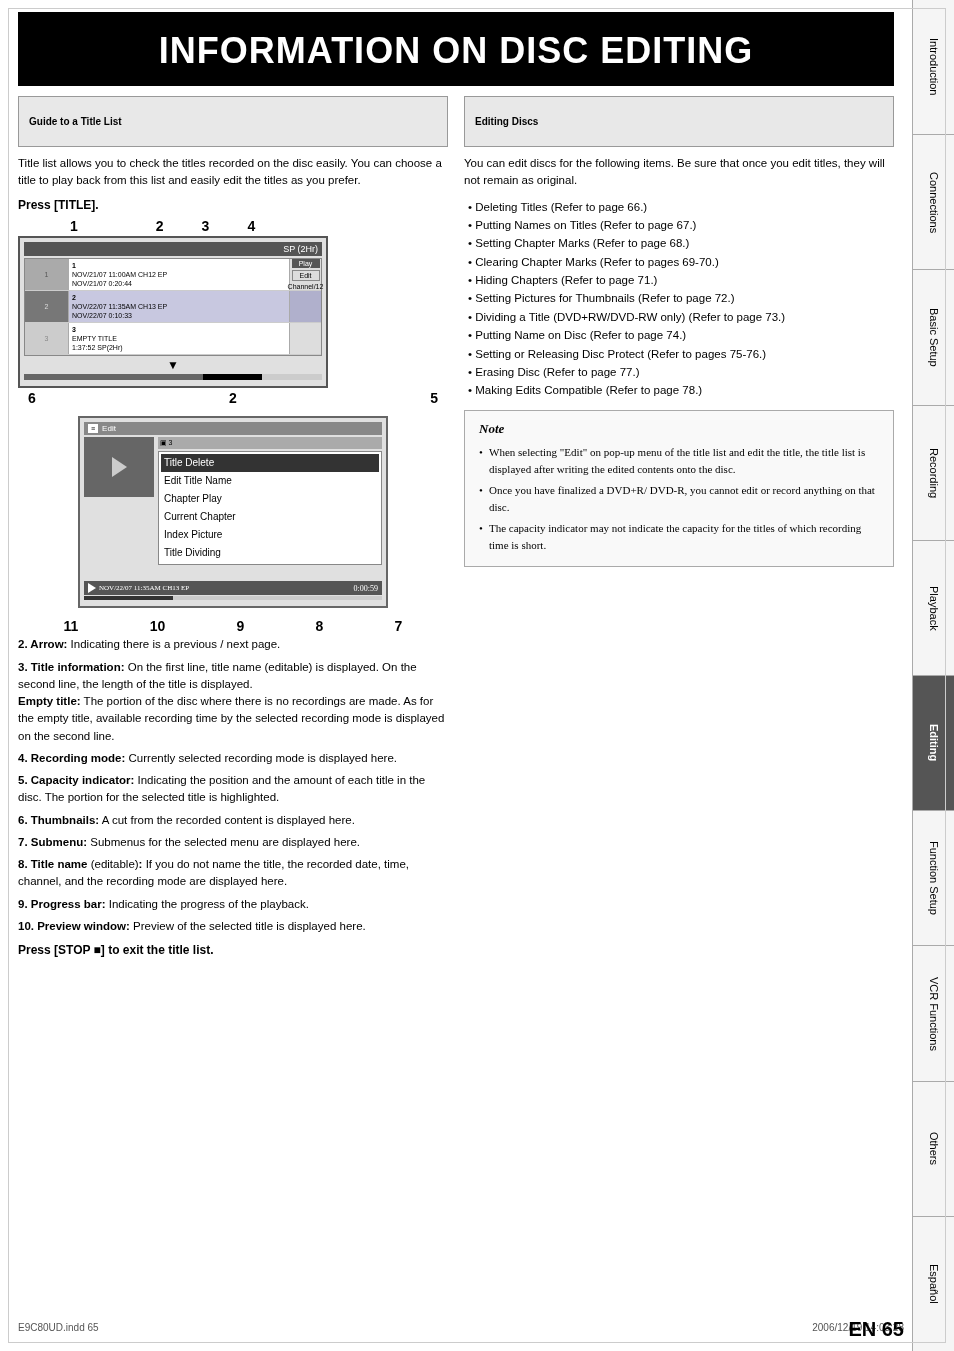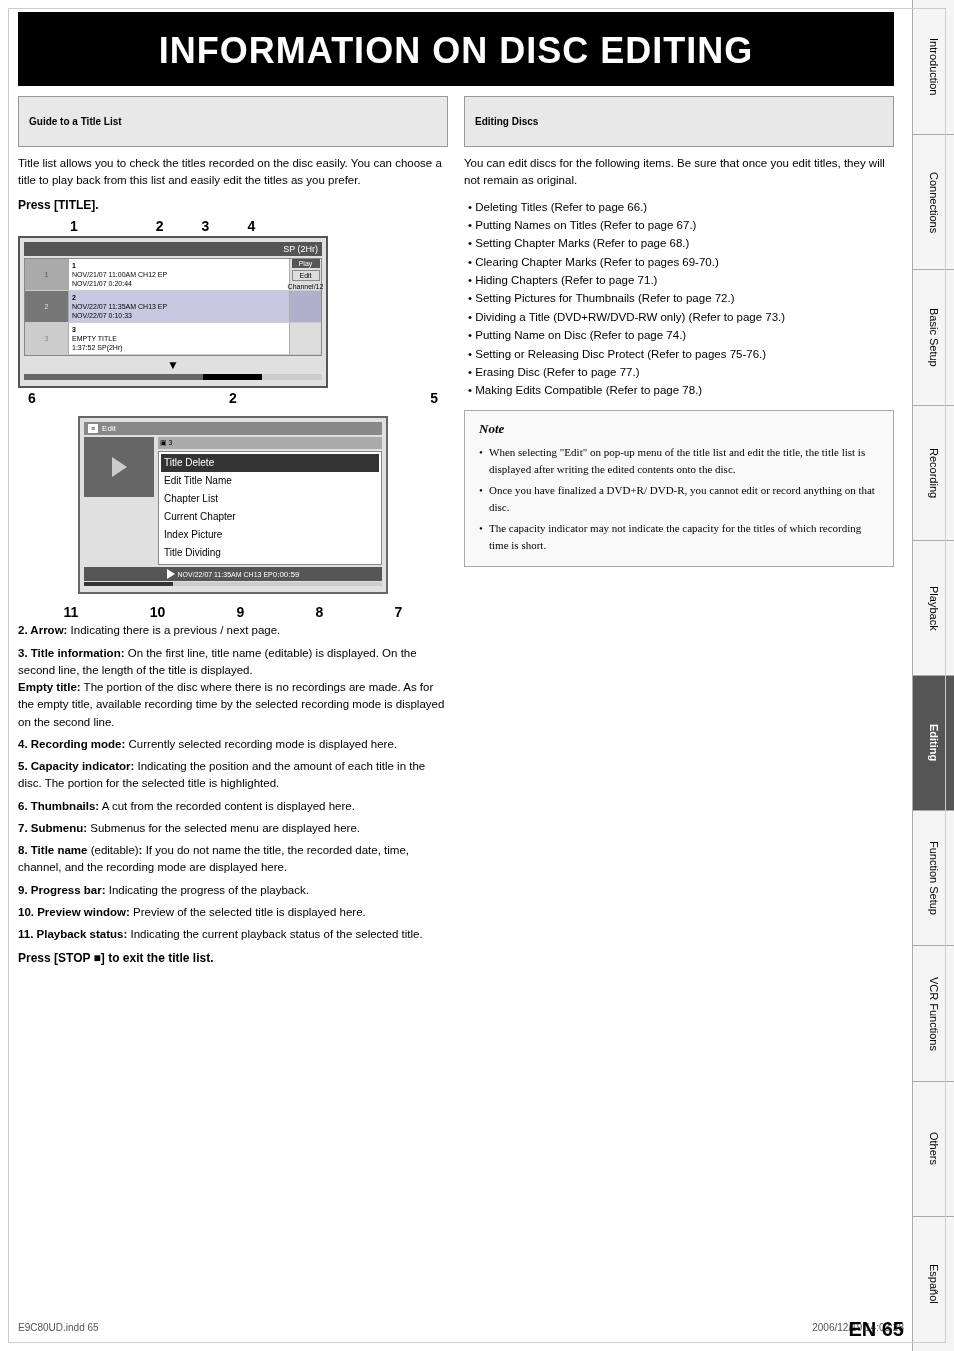--- a/index.html
+++ b/index.html
@@ -237,24 +237,25 @@
     }
     .submenu-menu-item.highlighted {
       background: #333;
       color: #fff;
     }
     .submenu-bottom-bar {
       background: #555;
       color: #fff;
       font-size: 7px;
       padding: 2px 4px;
-      margin-top: 2px;
-      display: flex;
-      justify-content: center;
+      margin-top: 16px;
+      display: flex;
+      justify-content: space-between;
       align-items: center;
+      font-family: Liberation Serif, serif;
     }
     .submenu-progress {
       height: 4px;
       background: #ccc;
       margin-top: 1px;
       margin-bottom: 2px;
     }
     .submenu-progress-fill {
       height: 100%;
       background: #333;
@@ -495,21 +496,21 @@
               <div class="submenu-preview">
                 <div style="width:0;height:0;border-top:10px solid transparent;border-bottom:10px solid transparent;border-left:15px solid #ccc;"></div>
               </div>
             </div>
 
             <div class="submenu-right">
               <div style="background:#aaa; padding:2px; font-size:7px; margin-bottom:2px;">▣ 3</div>
               <div class="submenu-menu-box">
                 <div class="submenu-menu-item highlighted">Title Delete</div>
                 <div class="submenu-menu-item">Edit Title Name</div>
-                <div class="submenu-menu-item">Chapter List</div>
+                <div class="submenu-menu-item">Chapter Play</div>
                 <div class="submenu-menu-item">Current Chapter</div>
                 <div class="submenu-menu-item">Index Picture</div>
                 <div class="submenu-menu-item">Title Dividing</div>
               </div>
             </div>
           </div>
 
           <div class="submenu-bottom-bar">
             <div style="display:flex; align-items:center;">
               <span class="submenu-play-icon"></span>
@@ -534,21 +535,20 @@
       <ol class="numbered-list">
         <li><span class="num-label">2. Arrow:</span> Indicating there is a previous / next page.</li>
         <li><span class="num-label">3. Title information:</span> On the first line, title name (editable) is displayed. On the second line, the length of the title is displayed.<br><span style="font-weight:bold;">Empty title:</span> The portion of the disc where there is no recordings are made. As for the empty title, available recording time by the selected recording mode is displayed on the second line.</li>
         <li><span class="num-label">4. Recording mode:</span> Currently selected recording mode is displayed here.</li>
         <li><span class="num-label">5. Capacity indicator:</span> Indicating the position and the amount of each title in the disc. The portion for the selected title is highlighted.</li>
         <li><span class="num-label">6. Thumbnails:</span> A cut from the recorded content is displayed here.</li>
         <li><span class="num-label">7. Submenu:</span> Submenus for the selected menu are displayed here.</li>
         <li><span class="num-label">8. Title name</span> (editable)<span class="num-label">:</span> If you do not name the title, the recorded date, time, channel, and the recording mode are displayed here.</li>
         <li><span class="num-label">9. Progress bar:</span> Indicating the progress of the playback.</li>
         <li><span class="num-label">10. Preview window:</span> Preview of the selected title is displayed here.</li>
-        <li><span class="num-label">11. Playback status:</span> Indicating the current playback status of the selected title.</li>
       </ol>
 
       <p class="press-stop">Press [STOP ■] to exit the title list.</p>
     </div>
 
     <div class="col-right">
       <div class="section-heading">Editing Discs</div>
       <p class="section-text">You can edit discs for the following items. Be sure that once you edit titles, they will not remain as original.</p>
       <ul class="bullet-list">
         <li>Deleting Titles (Refer to page 66.)</li>

